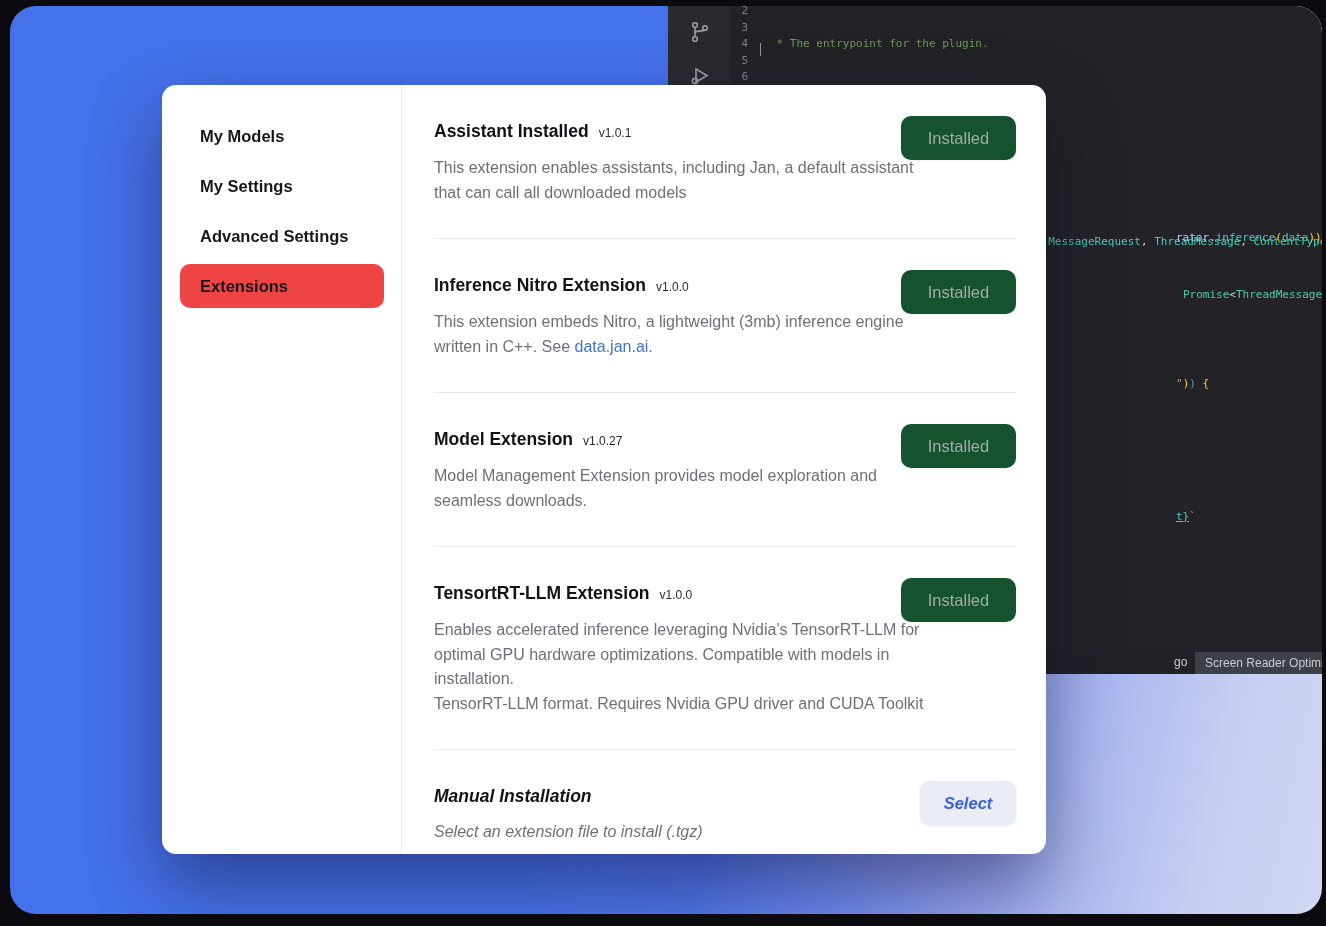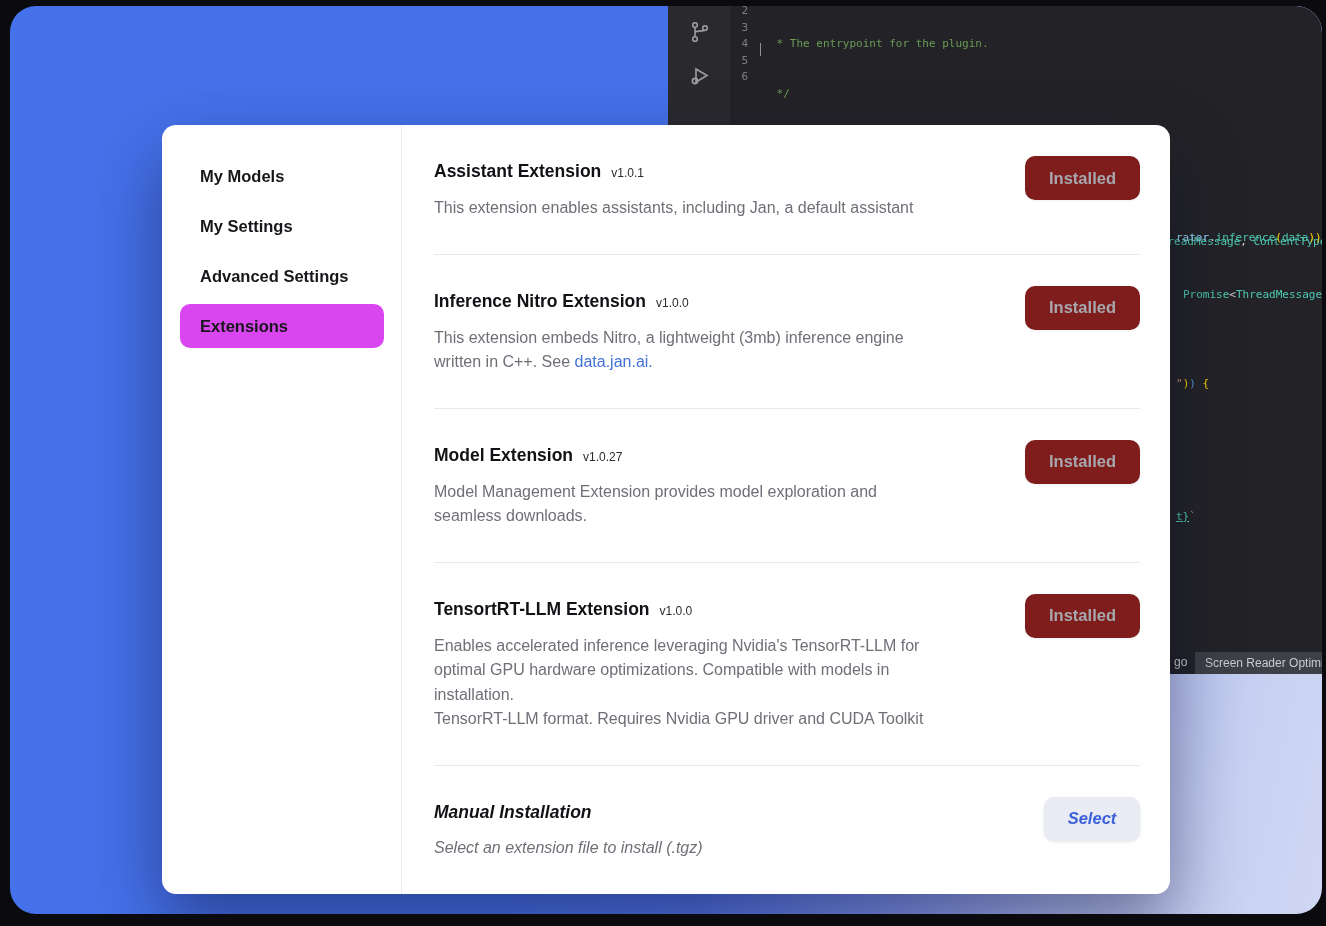--- a/index.html
+++ b/index.html
@@ -25,39 +25,39 @@
   .frag-2 { left:515px; top:282px; }
   .frag-3 { left:508px; top:371px; }
   .frag-4 { left:508px; top:504px; }
   .status-bar { position:absolute; left:0; bottom:0; height:22px; right:0; background:#212228;
                 font-family:"Liberation Sans", sans-serif; font-size:12px; color:#c9ccd2; }
   .status-left { position:absolute; left:506px; top:3px; }
   .status-item { position:absolute; left:527px; top:0; height:22px; line-height:22px;
                  padding:0 10px; width:220px; background:#3d4046; white-space:nowrap; }
 
   
-  .modal { position:absolute; left:152px; top:79px; width:1008px; height:769px;
+  .modal { position:absolute; left:152px; top:79px; width:884px; height:769px;
            background:#ffffff; border-radius:14px; display:flex; overflow:hidden;
-           box-shadow:0 30px 70px rgba(10,10,40,.45);margin-top:40px; }
+           box-shadow:0 30px 70px rgba(10,10,40,.45); }
   .sidebar { width:240px; border-right:1px solid #ececef; padding-top:29px; flex-shrink:0; }
   .side-item { height:44px; margin:0 17px 6px 18px; display:flex; align-items:center;
                padding:0 20px; border-radius:10px; font-size:16.5px; font-weight:600;
                color:#17171b; cursor:pointer; }
-  .side-item.active { background:#d946ef; }
+  .side-item.active { background:#ef4444; }
   .content { flex:1; padding:0 30px 0 32px; }
   .ext-row { position:relative; padding:33px 0; border-bottom:1px solid #e9e9ec; }
   .ext-row:last-child { border-bottom:none;font-style:italic; }
   .ext-title-row { line-height:26px; }
   .ext-title { font-size:17.5px; font-weight:700; color:#121216; }
   .ext-version { font-size:12px; font-weight:400; color:#2b2b30; margin-left:10px; }
   .ext-desc { font-size:16px; color:#6f6f78; line-height:24.5px; margin-top:10px; max-width:590px; }
   .ext-link { color:#4272d7; text-decoration:none; cursor:pointer; }
   .chip { position:absolute; right:0; top:31px; height:44px; border-radius:10px;
           display:flex; align-items:center; justify-content:center; font-size:16.5px; }
-  .chip.installed { width:115px; background:#7f1d1d; color:#a7a7ae; font-weight:700;
+  .chip.installed { width:115px; background:#14532d; color:#a7a7ae; font-weight:400;
                     box-shadow:0 1px 3px rgba(0,0,0,.06); }
   .chip.select { width:96px; background:#e9ecf4; color:#3c61da; font-weight:700;
                  box-shadow:0 1px 3px rgba(0,0,0,.10); cursor:pointer; }
 </style>
 </head>
 <body>
 
 <div class="hero">
 
   <div class="editor">
@@ -112,24 +112,25 @@
       <div class="side-item">My Models</div>
       <div class="side-item">My Settings</div>
       <div class="side-item">Advanced Settings</div>
       <div class="side-item active">Extensions</div>
     </div>
 
     <div class="content">
 
       <div class="ext-row">
         <div class="ext-title-row">
-          <span class="ext-title">Assistant Extension</span><span class="ext-version">v1.0.1</span>
+          <span class="ext-title">Assistant Installed</span><span class="ext-version">v1.0.1</span>
         </div>
         <div class="ext-desc">
           <div>This extension enables assistants, including Jan, a default assistant</div>
+          <div>that can call all downloaded models</div>
         </div>
         <div class="chip installed">Installed</div>
       </div>
 
       <div class="ext-row">
         <div class="ext-title-row">
           <span class="ext-title">Inference Nitro Extension</span><span class="ext-version">v1.0.0</span>
         </div>
         <div class="ext-desc">
           <div>This extension embeds Nitro, a lightweight (3mb) inference engine</div>

